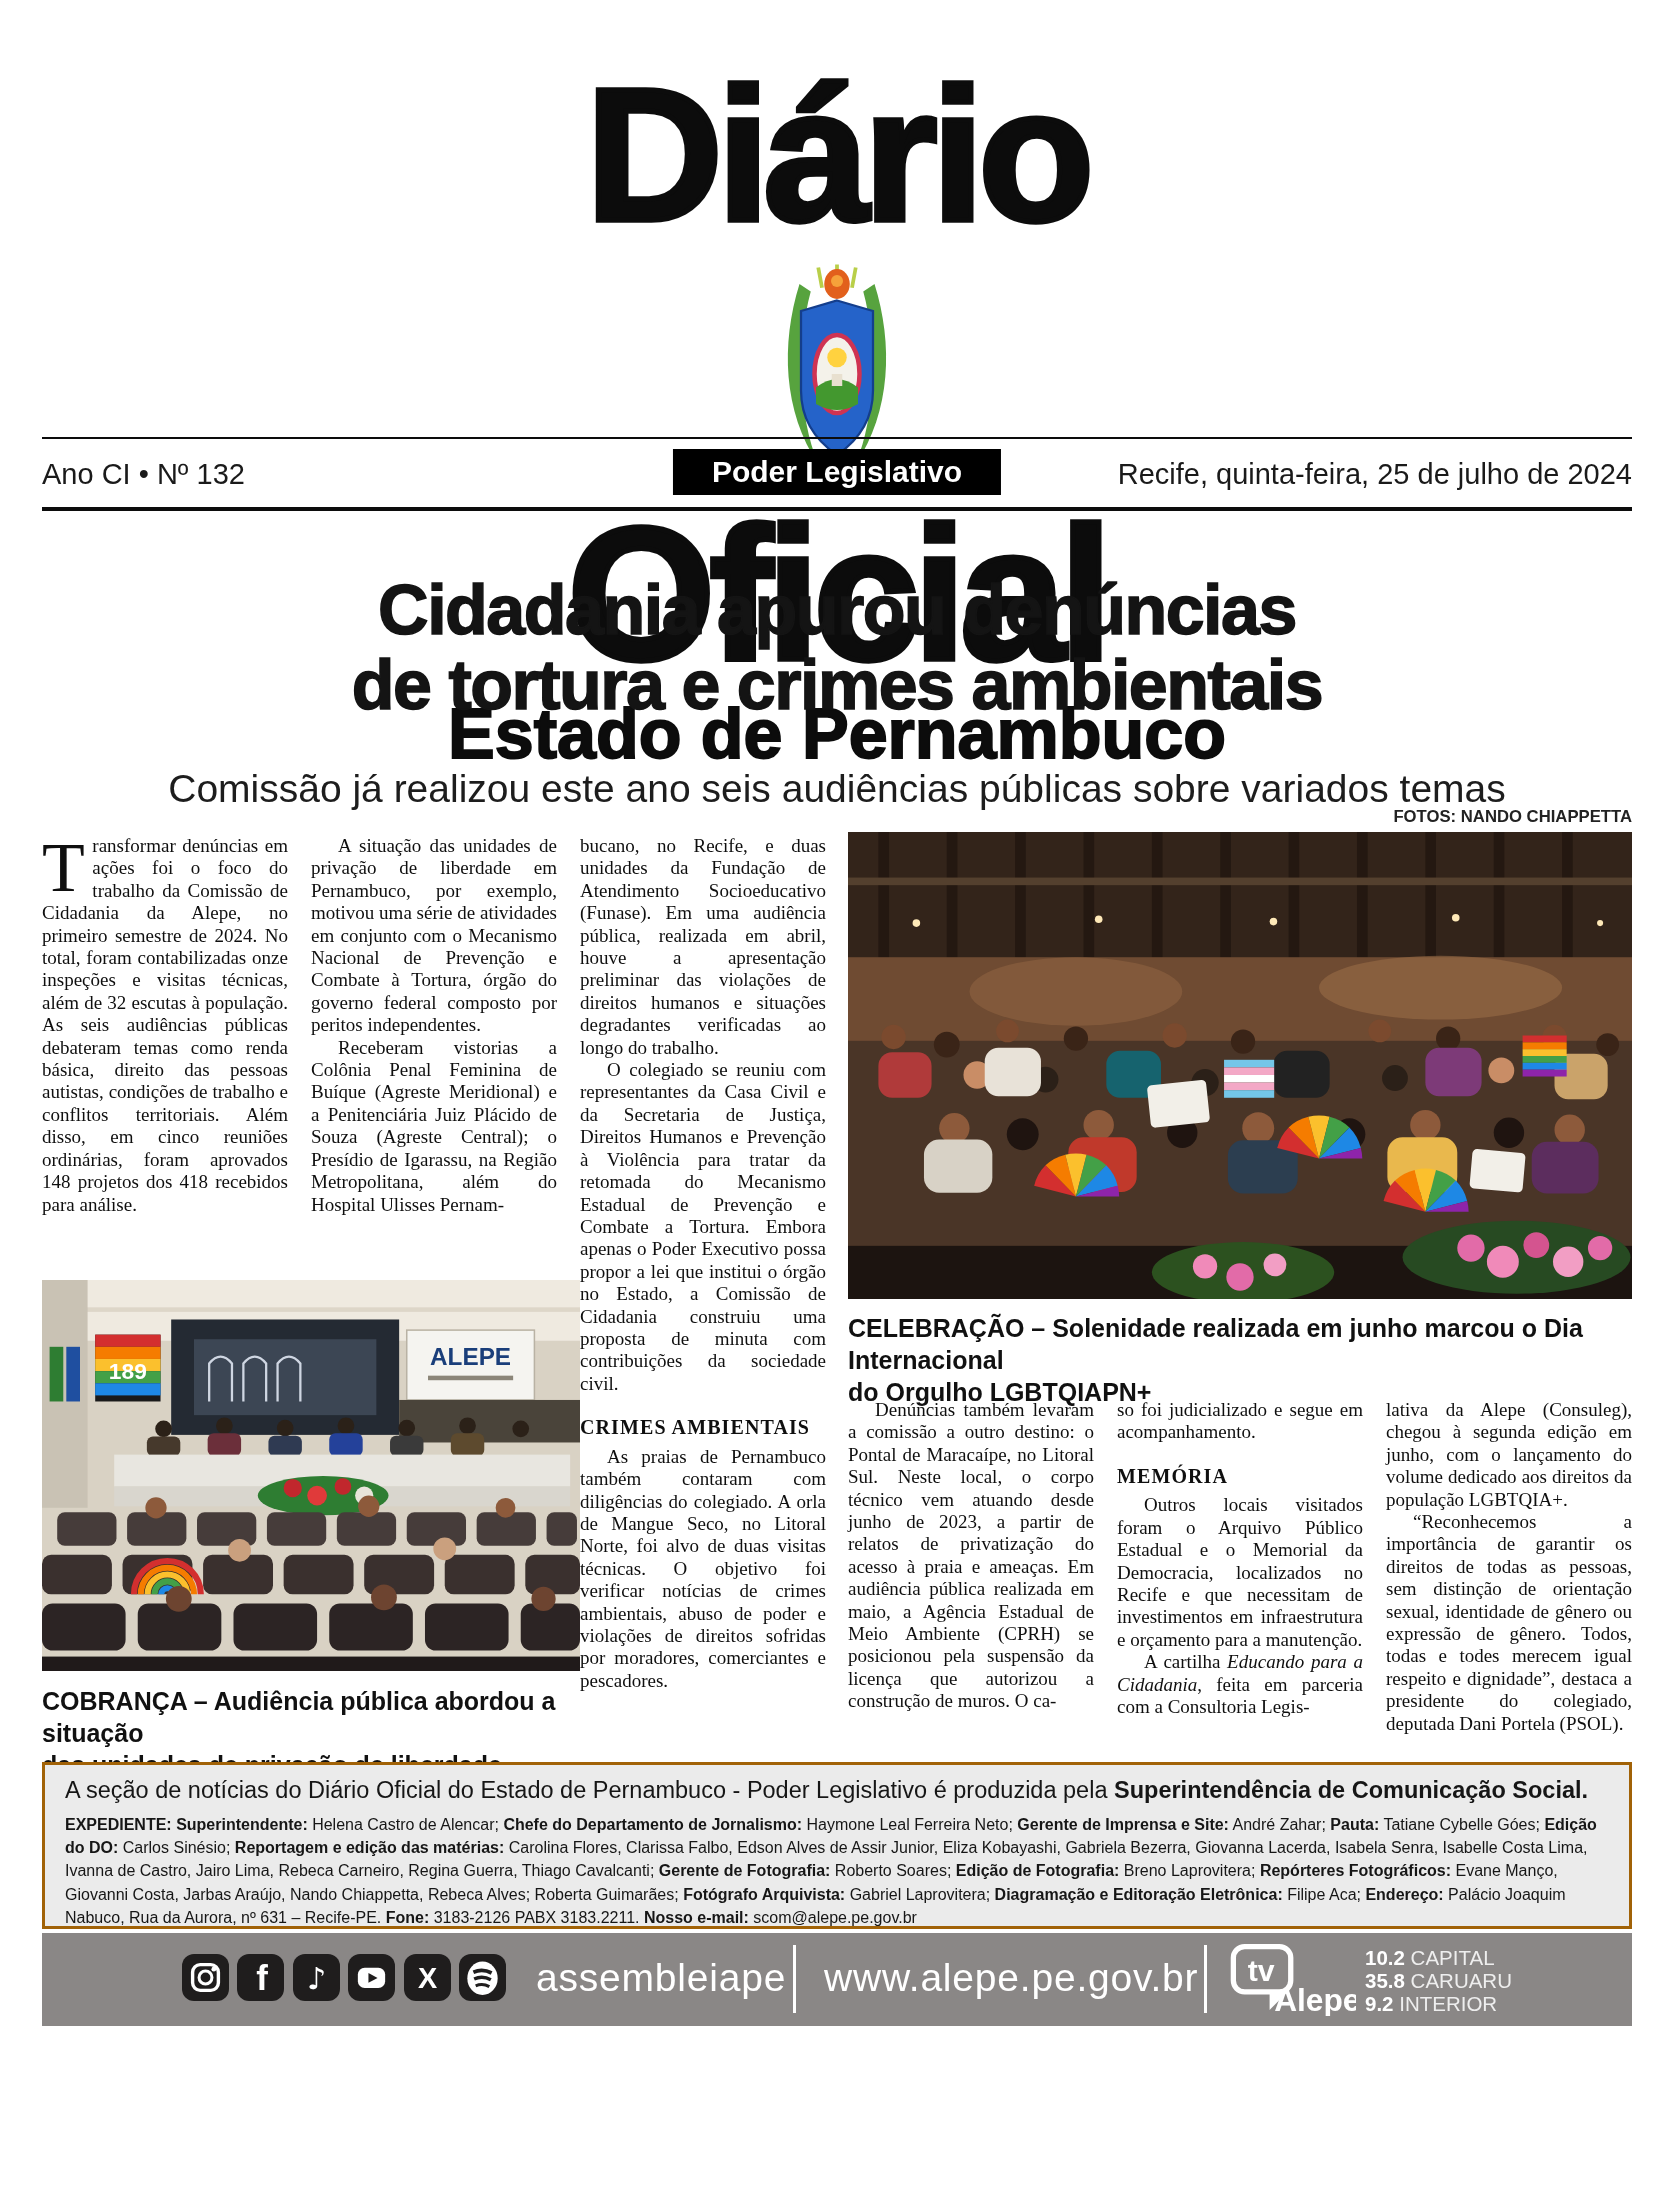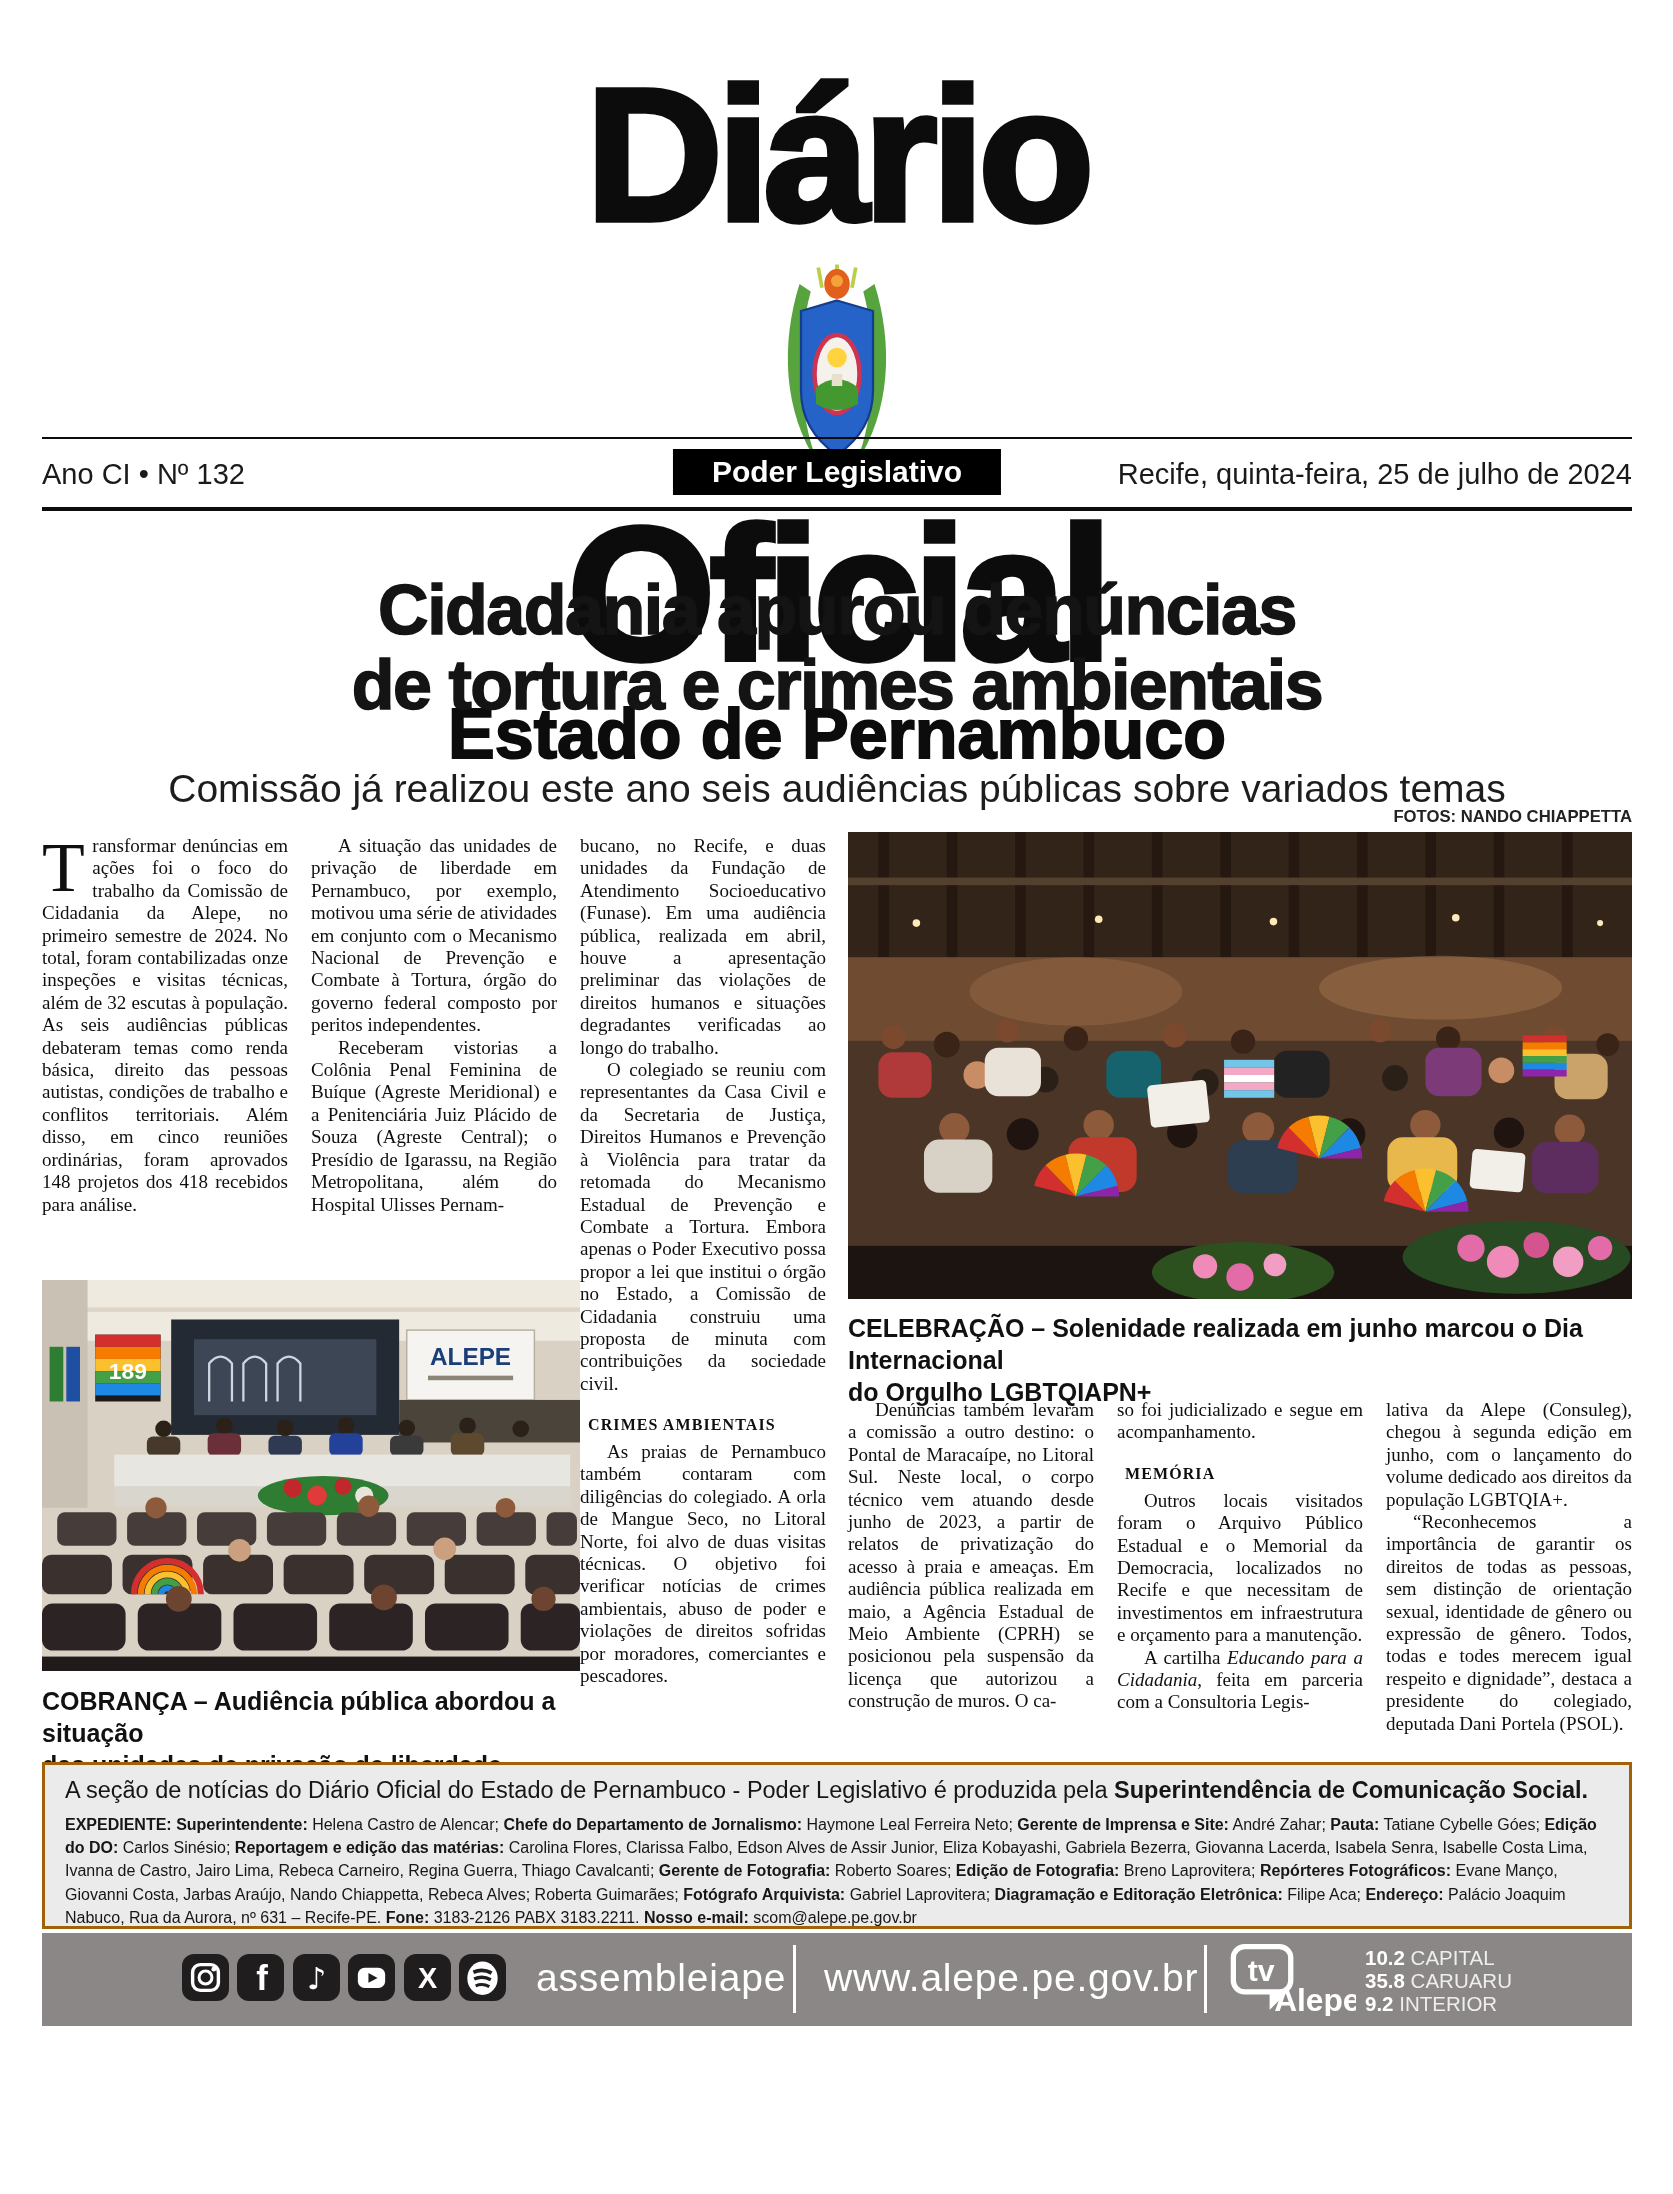--- a/index.html
+++ b/index.html
@@ -27,22 +27,22 @@
         font-size:70px;font-weight:bold;line-height:1.07;letter-spacing:-1.5px;color:#141414;
         -webkit-text-stroke:1.5px #141414;}
   .subhead{position:absolute;left:42px;top:735px;width:1590px;text-align:center;
         font-size:39px;font-weight:normal;color:#1d1d1d;}
   .photo-credit{position:absolute;right:42px;top:807px;font-size:16.7px;font-weight:bold;color:#222;}
   
   .col{position:absolute;width:246px;font-family:"Liberation Serif",serif;font-size:19px;
         line-height:1.18;text-align:justify;color:#0f0f0f;}
   .col p{margin:0;text-indent:27px;}
   .col p.noind{text-indent:0;}
-  .kicker{font-family:"Liberation Serif",serif;font-size:16px;font-weight:bold;
-        letter-spacing:1.1px;margin:21px 0 6px 8px;text-align:left;}
+  .kicker{font-family:"Liberation Serif",serif;font-size:20px;font-weight:bold;
+        letter-spacing:1.1px;margin:21px 0 6px 0;text-align:left;}
   .dropcap{float:left;font-size:70px;line-height:0.78;padding:6px 7.6px 0 0;font-weight:normal;}
   
   .photo{position:absolute;display:block;}
   .caption{position:absolute;font-size:25px;font-weight:bold;line-height:1.28;color:#111;
         white-space:pre-line;font-family:"Liberation Sans",sans-serif;}
   
   .exp-box{position:absolute;left:42px;top:1762px;width:1590px;height:167px;box-sizing:border-box;
         background:#ebebeb;border:3px solid #a16207;padding:12px 20px;}
   .exp-intro{font-size:23.5px;color:#161616;margin-bottom:9px;}
   .exp-body{font-size:16px;line-height:1.45;color:#161616;text-align:left;}

